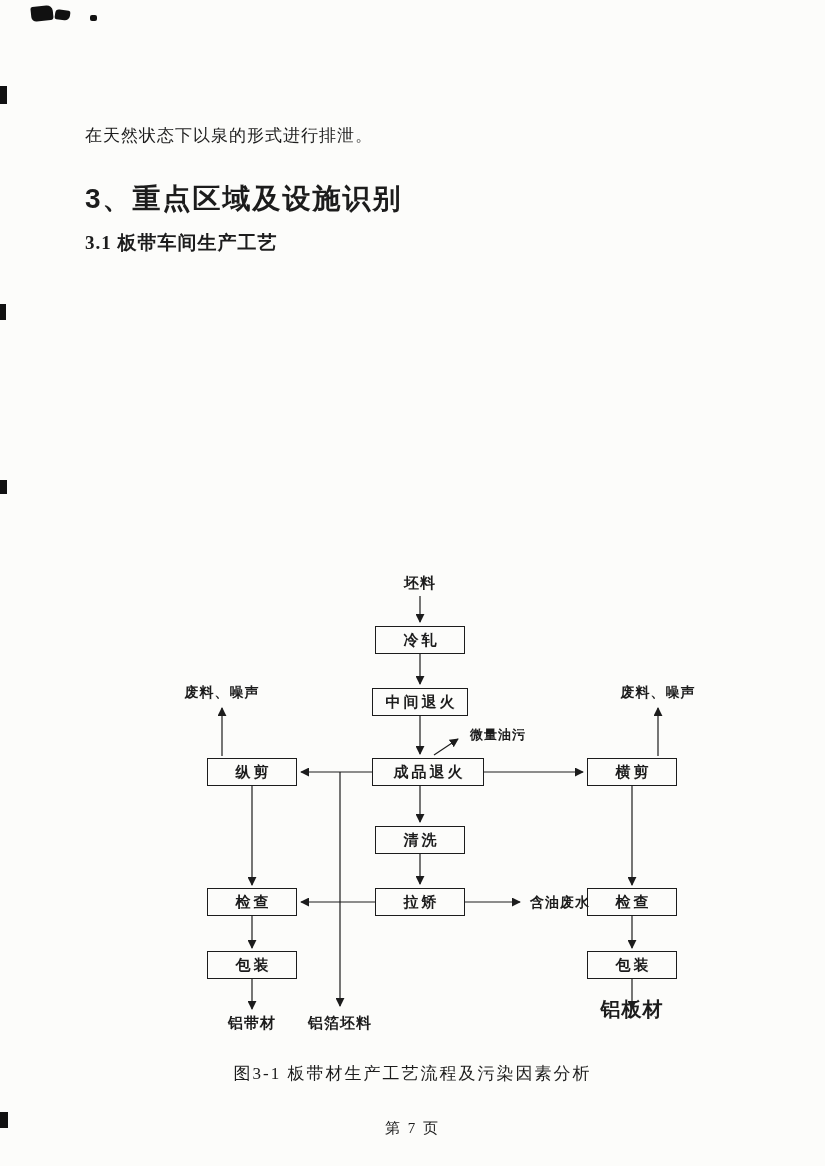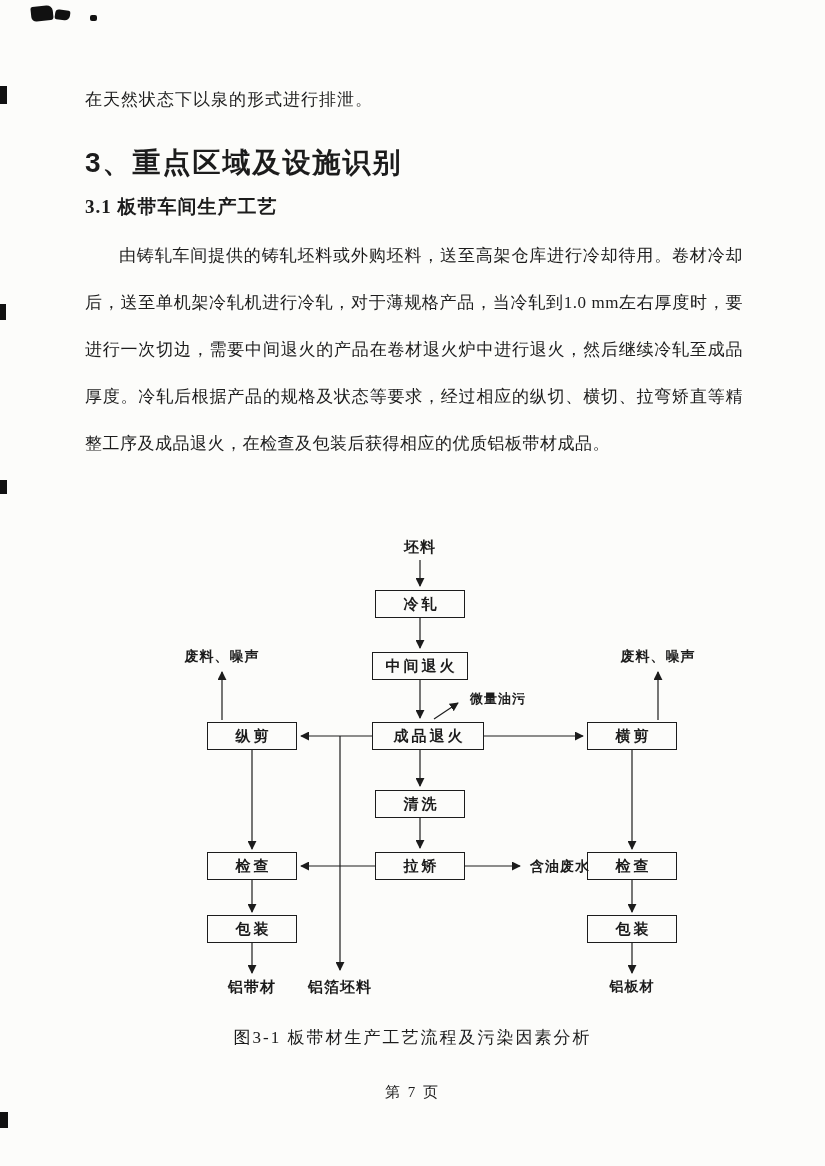--- a/index.html
+++ b/index.html
@@ -5,21 +5,21 @@
   html,body { margin:0; padding:0; background:#d9d9d9; }
   .page {
     position:relative;
     width:825px; height:1166px;
     margin:0 auto;
     background:#fcfcfa;
     font-family:"Liberation Serif","DejaVu Serif",serif;
     color:#1c1c1c;
     overflow:hidden;
   }
-  .abs { position:absolute; }
+  .abs { position:absolute;margin-top:36px; }
   .intro { left:85px; top:88px; font-size:17px; letter-spacing:1px; }
   .h2 { left:85px; top:144px; font-size:28px; font-weight:bold; letter-spacing:2px; font-family:"Liberation Sans","DejaVu Sans",sans-serif; }
   .h3 { left:85px; top:194px; font-size:19px; font-weight:bold; letter-spacing:1px; }
   .para {
     left:85px; top:232px; width:658px;
     font-size:17px; line-height:47px;
     text-align:justify; text-indent:2em; letter-spacing:0.5px;
   }
   .figref { left:85px; top:500px; font-size:17px; text-indent:2em; letter-spacing:0.5px; }
   .diagram { left:0; top:536px; width:825px; height:466px; }
@@ -55,21 +55,20 @@
   <div class="artifact a2"></div>
   <div class="artifact a3"></div>
   <div class="artifact e1"></div>
   <div class="artifact e2"></div>
   <div class="artifact e3"></div>
   <div class="artifact e4"></div>
 
   <div class="abs intro">在天然状态下以泉的形式进行排泄。</div>
   <div class="abs h2">3、重点区域及设施识别</div>
   <div class="abs h3">3.1 板带车间生产工艺</div>
-  <div class="abs para">由铸轧车间提供的铸轧坯料或外购坯料，送至高架仓库进行冷却待用。卷材冷却后，送至单机架冷轧机进行冷轧，对于薄规格产品，当冷轧到1.0 mm左右厚度时，要进行一次切边，需要中间退火的产品在卷材退火炉中进行退火，然后继续冷轧至成品厚度。冷轧后根据产品的规格及状态等要求，经过相应的纵切、横切、拉弯矫直等精整工序及成品退火，在检查及包装后获得相应的优质铝板带材成品。</div>
 
   <div class="abs diagram">
 
     <svg width="825" height="466" viewBox="0 0 825 466">
       <defs>
         <marker id="ah" viewBox="0 0 10 10" refX="9" refY="5" markerWidth="7.5" markerHeight="7.5" orient="auto-start-reverse">
           <path d="M0,0 L10,5 L0,10 z" fill="#1c1c1c"></path>
         </marker>
       </defs>
       <g stroke="#1c1c1c" stroke-width="1.2" fill="none">
@@ -116,19 +115,19 @@
     <div class="fbox" style="left:587px;top:316px;width:90px;height:28px;">检查</div>
     <div class="fbox" style="left:207px;top:379px;width:90px;height:28px;">包装</div>
     <div class="fbox" style="left:587px;top:379px;width:90px;height:28px;">包装</div>
 
     <div class="flabel" style="left:174px;top:112px;width:96px;">废料、噪声</div>
     <div class="flabel" style="left:610px;top:112px;width:96px;">废料、噪声</div>
     <div class="flabel" style="left:460px;top:154px;width:76px;font-size:13px;">微量油污</div>
     <div class="flabel" style="left:526px;top:322px;width:68px;">含油废水</div>
     <div class="flabel" style="left:214px;top:442px;width:76px;font-size:15px;">铝带材</div>
     <div class="flabel" style="left:300px;top:442px;width:80px;font-size:15px;">铝箔坯料</div>
-    <div class="flabel" style="left:594px;top:442px;width:76px;font-size:14px;">铝板材</div>
+    <div class="flabel" style="left:594px;top:424px;width:76px;font-size:20px;">铝板材</div>
   </div>
 
   <div class="abs caption">图3-1 板带材生产工艺流程及污染因素分析</div>
   <div class="abs footer">第 7 页</div>
 
 </div>
 
 </body></html>

